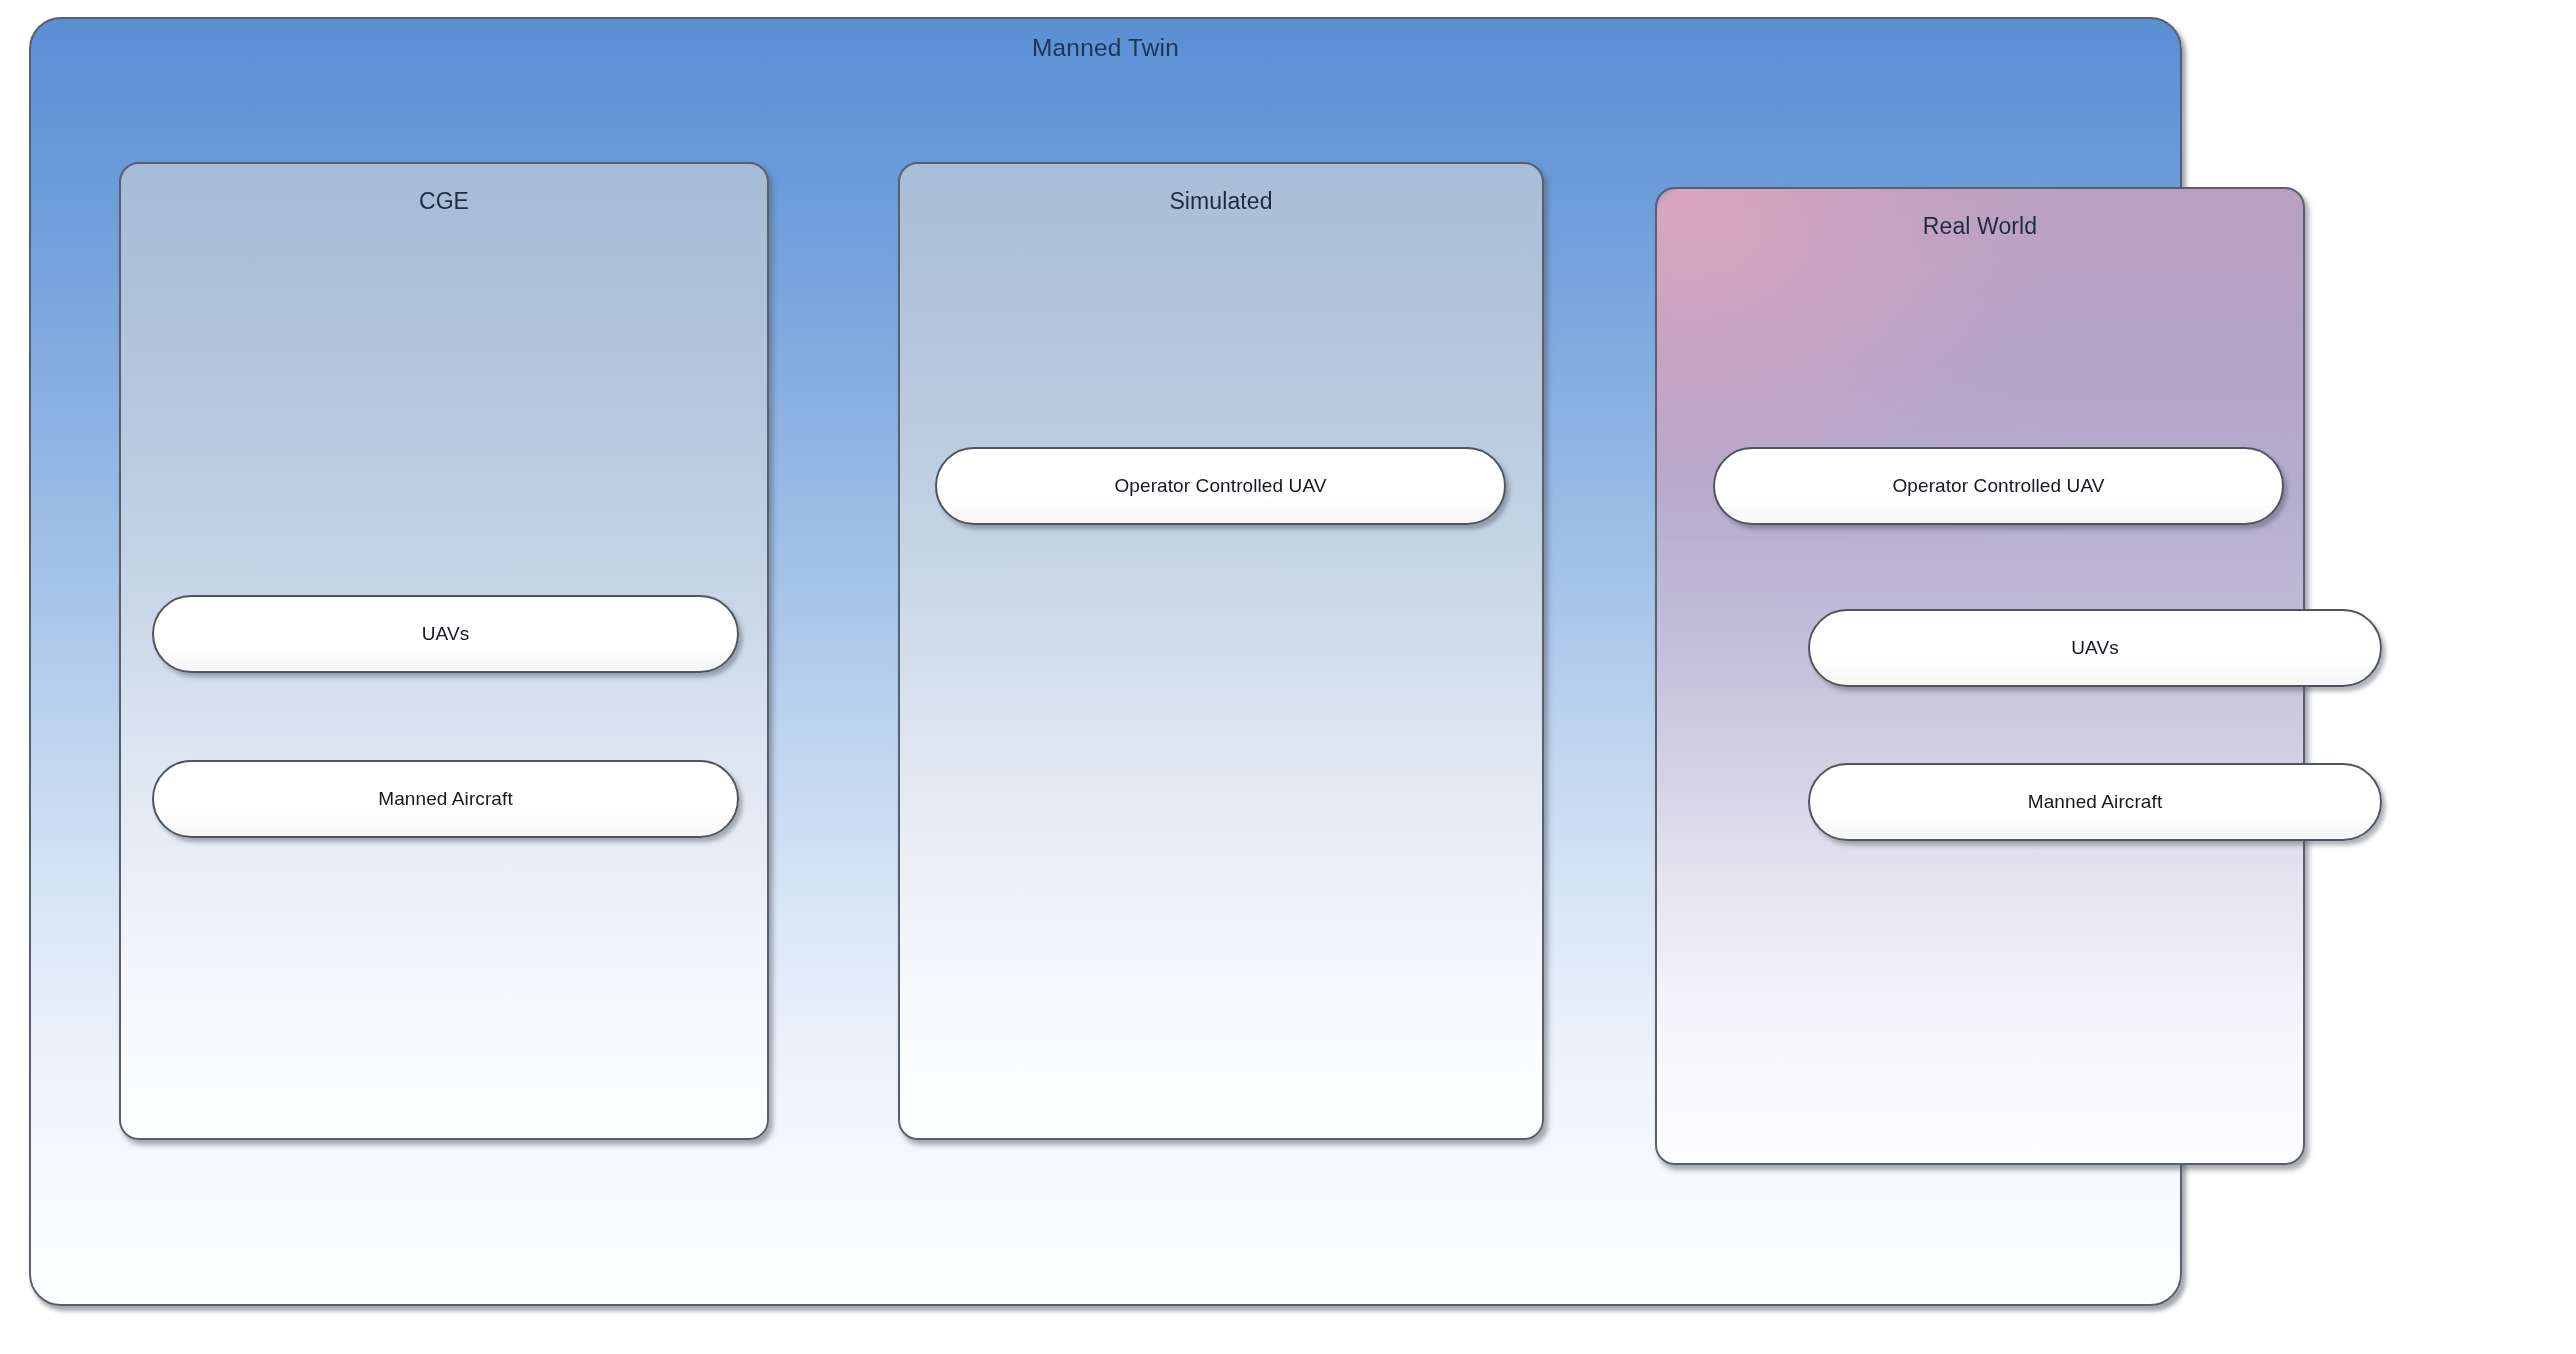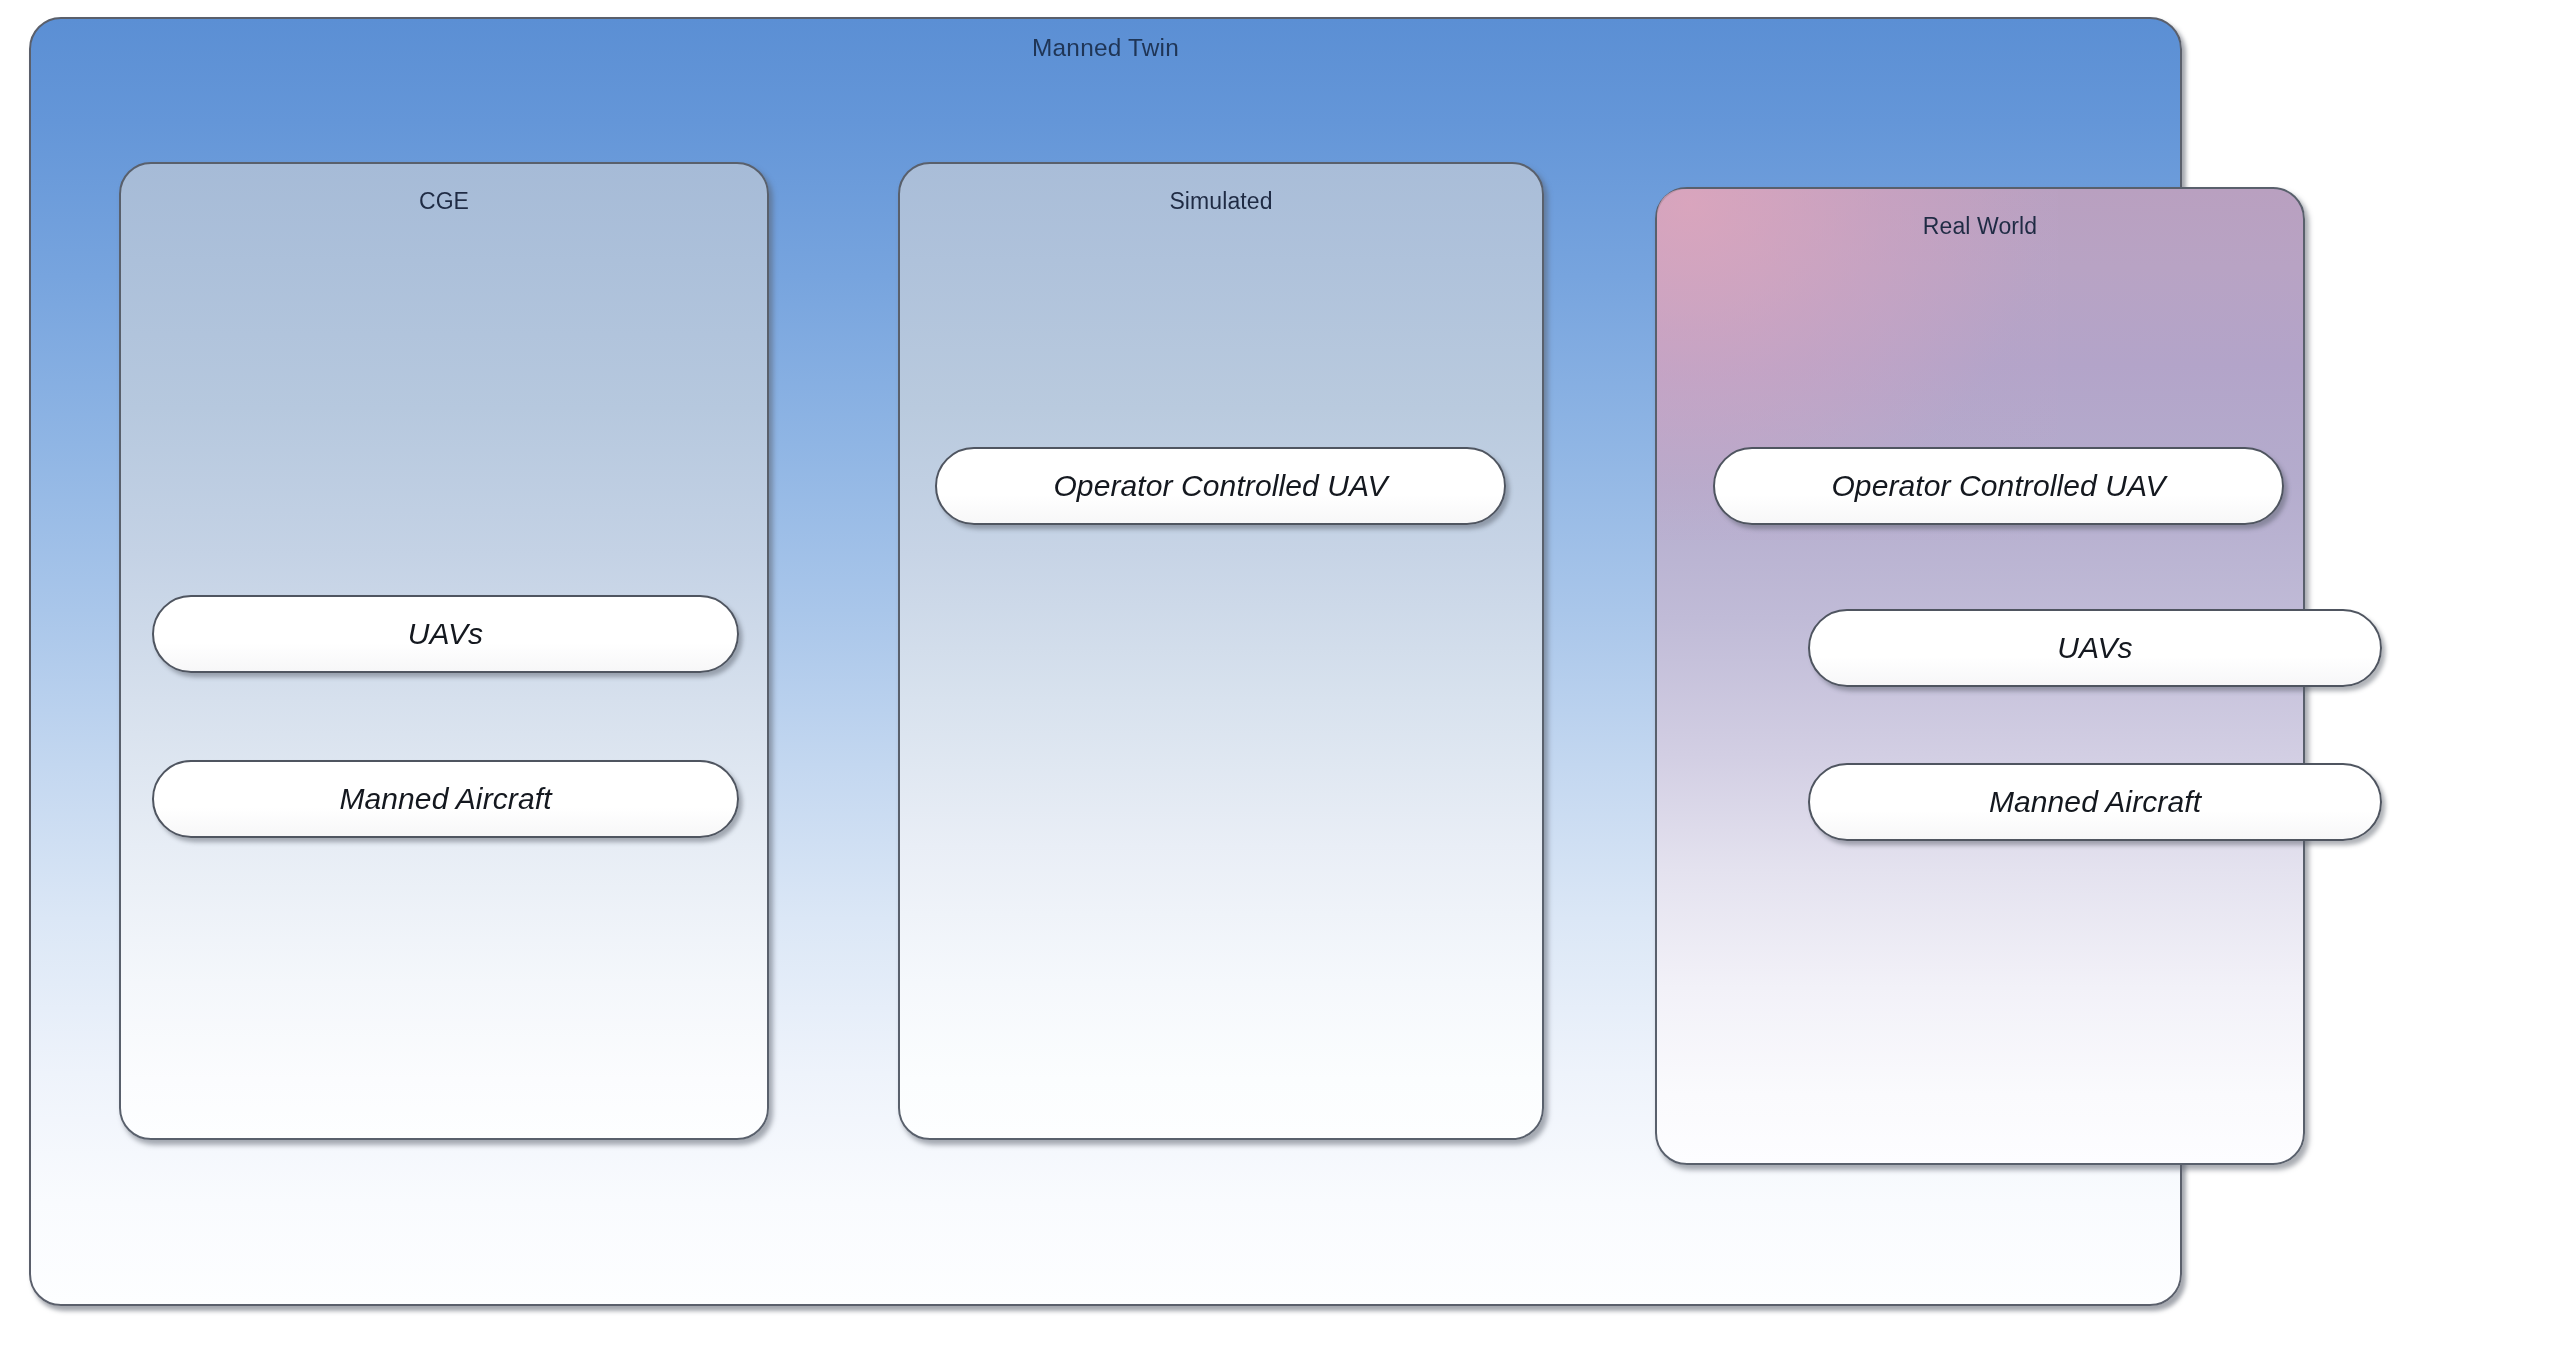--- a/index.html
+++ b/index.html
@@ -50,21 +50,21 @@
     text-align: center;
     font-size: 24.4px;
     color: #1f3556;
     letter-spacing: 0.2px;
   }
 
   
   .panel {
     position: absolute;
     border: 2.1px solid #59606c;
-    border-radius: 32px;
+    border-radius: 20px;
     box-sizing: border-box;
     box-shadow: 3.5px 4.2px 4.9px rgba(86, 92, 104, 0.5);
   }
 
   .panel-title {
     position: absolute;
     left: 0;
     right: 0;
     top: 24px;
     text-align: center;
@@ -150,25 +150,24 @@
     border-radius: 698px;
     background: linear-gradient(to bottom, #ffffff 0%, #ffffff 62%, #f7f7f8 100%);
     box-shadow: 3.5px 4.2px 4.2px rgba(80, 86, 98, 0.45);
     display: flex;
     align-items: center;
     justify-content: center;
     box-sizing: border-box;
   }
 
   .pill-label {
-    font-size: 30px;
+    font-size: 19px;
     color: #14181f;
     letter-spacing: 0.1px;
     white-space: nowrap;
-    font-style: italic;
   }
 
   
   .pill-cge-uavs {
     left: 152px;
     top: 595px;
     width: 587px;
     height: 78px;
   }
   .pill-cge-manned {

